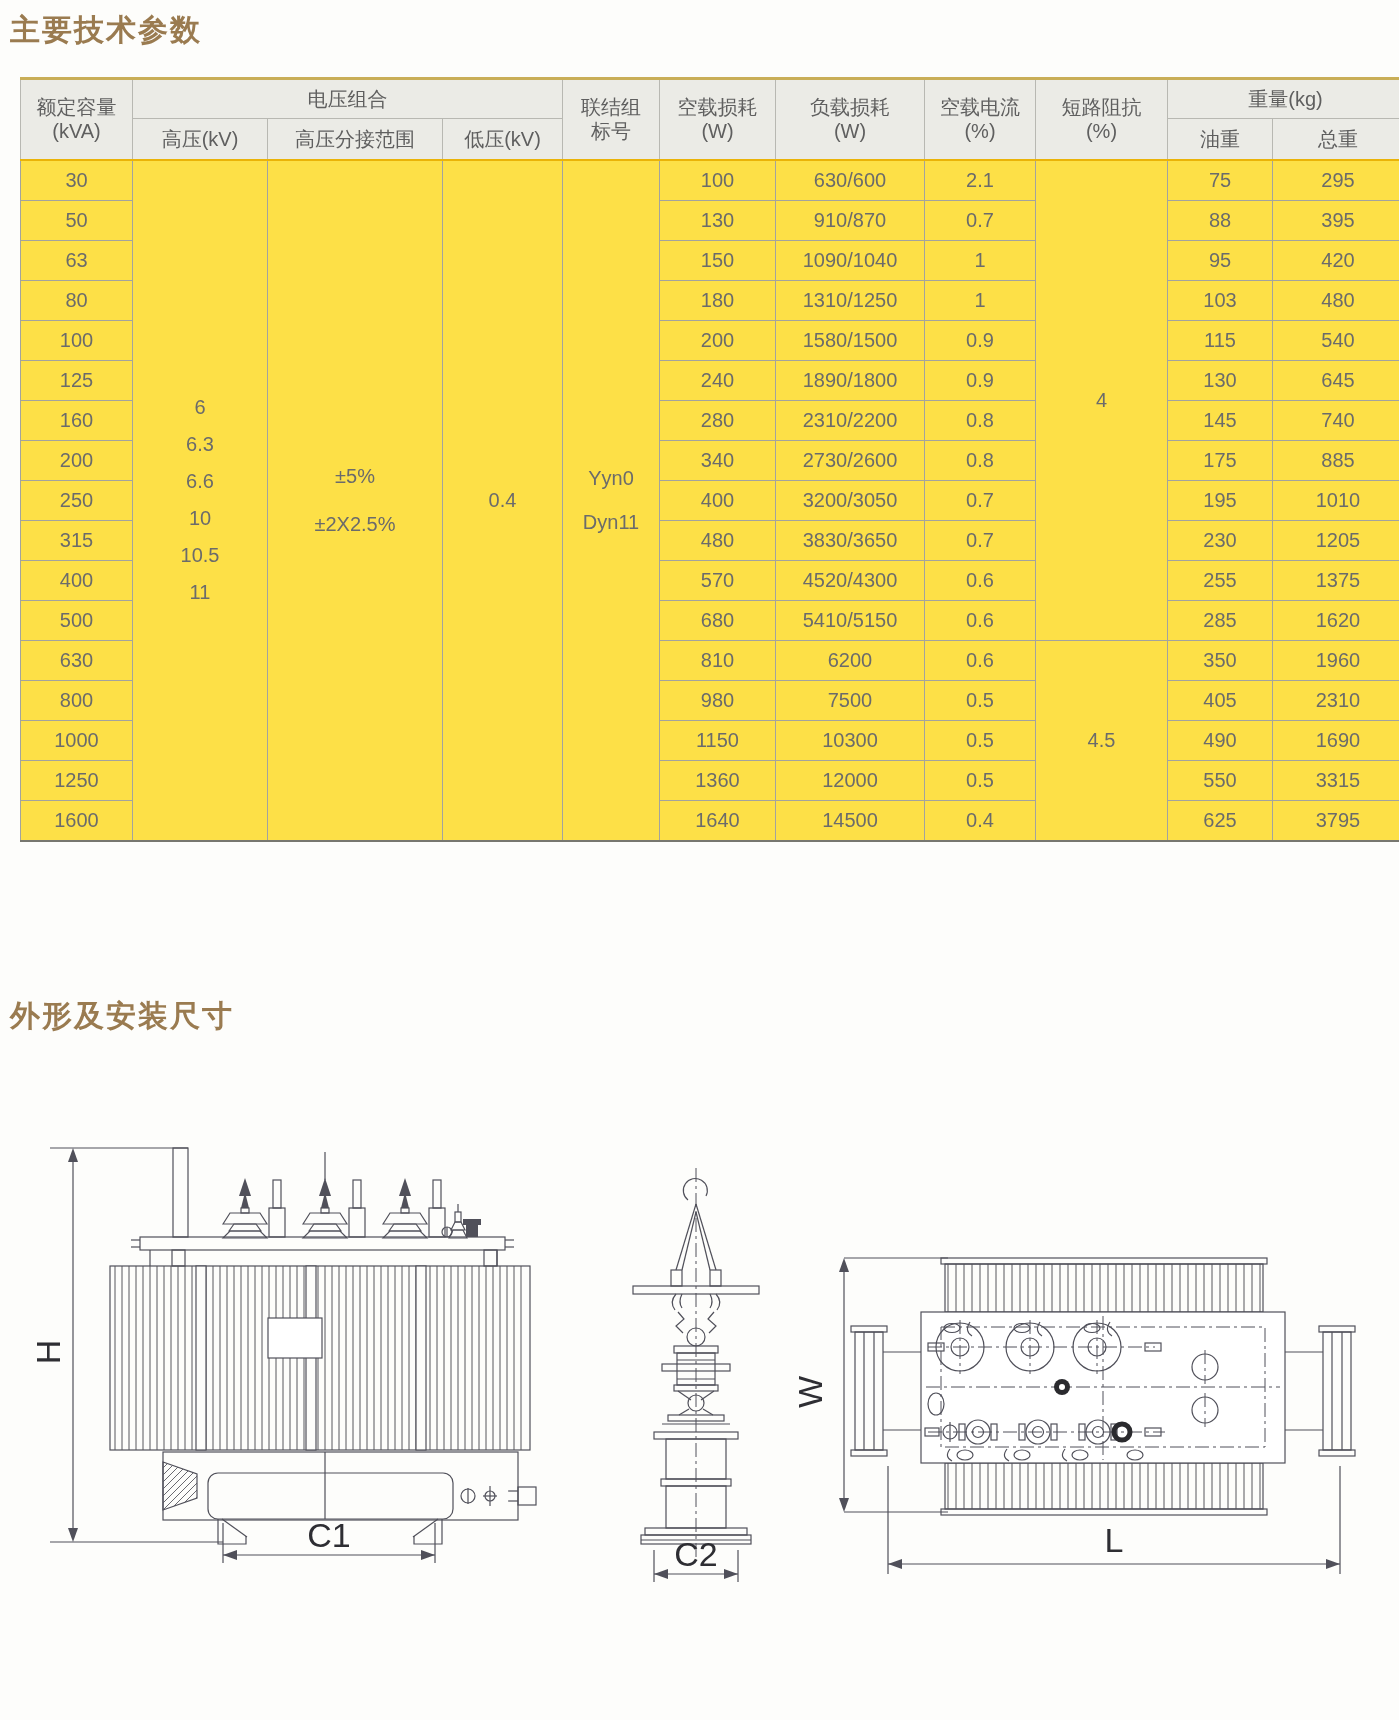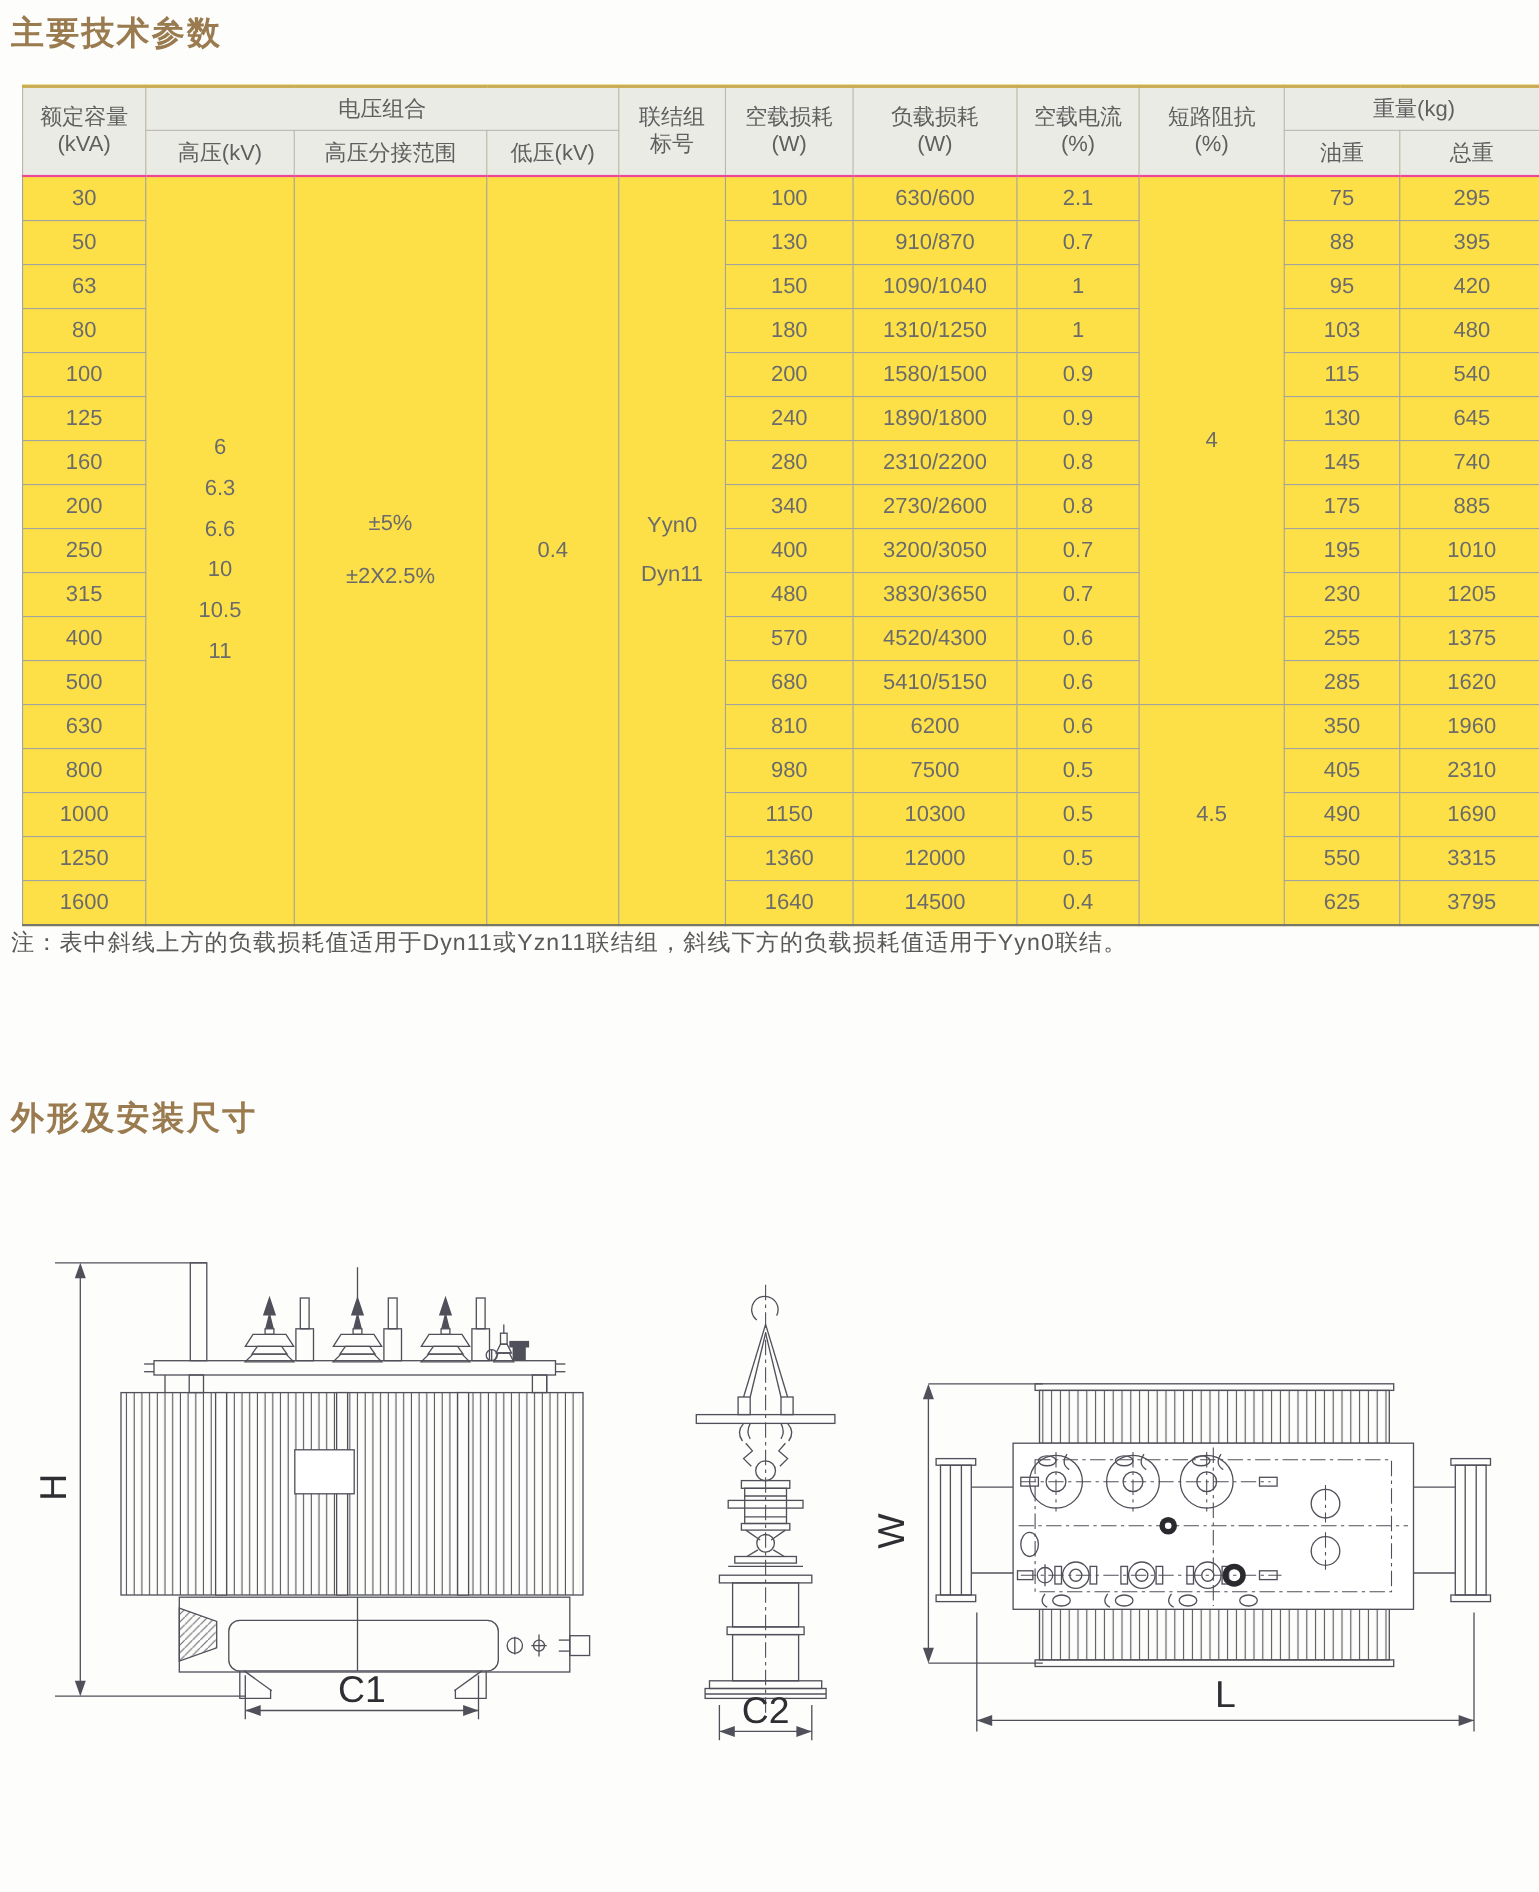--- a/index.html
+++ b/index.html
@@ -10,21 +10,21 @@
   #title2{top:996px;font-family:Liberation Mono, monospace;}
   table.spec{position:absolute;left:20px;top:77px;width:1383px;border-collapse:collapse;table-layout:fixed;
         background:#fde047;border-top:3px solid #c9ae57;border-left:1px solid #cdb565;border-right:1px solid #cdb565;
         border-bottom:2px solid #77776f;}
   table.spec thead th{background:#ebebe6;font-weight:normal;color:#5f5f5f;font-size:20px;
         border:1px solid #b8b8b2;padding:0;line-height:24px;}
   table.spec thead tr.h1{height:40px;}
   table.spec thead tr.h2{height:41px;}
   table.spec tbody td{border:1px solid #a3a39d;color:#6b6b6b;font-size:20px;text-align:center;
         height:39px;padding:0;vertical-align:middle;}
-  table.spec tbody tr:first-child td{border-top:2px solid #ec4899;}
+  table.spec tbody tr:first-child td{border-top:2px solid #eab308;}
   td.hv-cell div{line-height:37px;}
   td.tap-cell div{line-height:48px;}
   td.vec-cell div{line-height:44px;}
   .note{position:absolute;left:10px;top:843px;font-size:21px;color:#595959;letter-spacing:1px;}
   .drawings{position:absolute;left:0;top:1040px;}
   .caption{position:absolute;left:0;top:1650px;width:1399px;text-align:center;text-indent:120px;
         font-size:26px;color:#666;letter-spacing:1px;}
   svg .ln{stroke:#50505a;stroke-width:1.2;fill:none;}
   svg .fil{fill:#50505a;stroke:none;}
   svg .dashdot{stroke:#50505a;stroke-width:1;fill:none;stroke-dasharray:14 4 3 4;}
@@ -240,21 +240,20 @@
           <td>1600</td>
           <td>1640</td>
           <td>14500</td>
           <td>0.4</td>
           <td>625</td>
           <td>3795</td>
         </tr>
       </tbody>
   </table>
 
-  <div class="note">注：表中斜线上方的负载损耗值适用于Dyn11或Yzn11联结组，斜线下方的负载损耗值适用于Yyn0联结。</div>
 
   <div id="title2" class="sec-title">外形及安装尺寸</div>
 
   <svg class="drawings" width="1399" height="680" viewBox="0 1040 1399 680" xmlns="http://www.w3.org/2000/svg">
     <defs>
       <pattern id="finpat" width="7" height="10" patternUnits="userSpaceOnUse">
         <line x1="3" y1="0" x2="3" y2="10" stroke="#55555c" stroke-width="1"></line>
       </pattern>
       <pattern id="finpat2" width="8" height="10" patternUnits="userSpaceOnUse">
         <line x1="4" y1="0" x2="4" y2="10" stroke="#55555c" stroke-width="1"></line>

